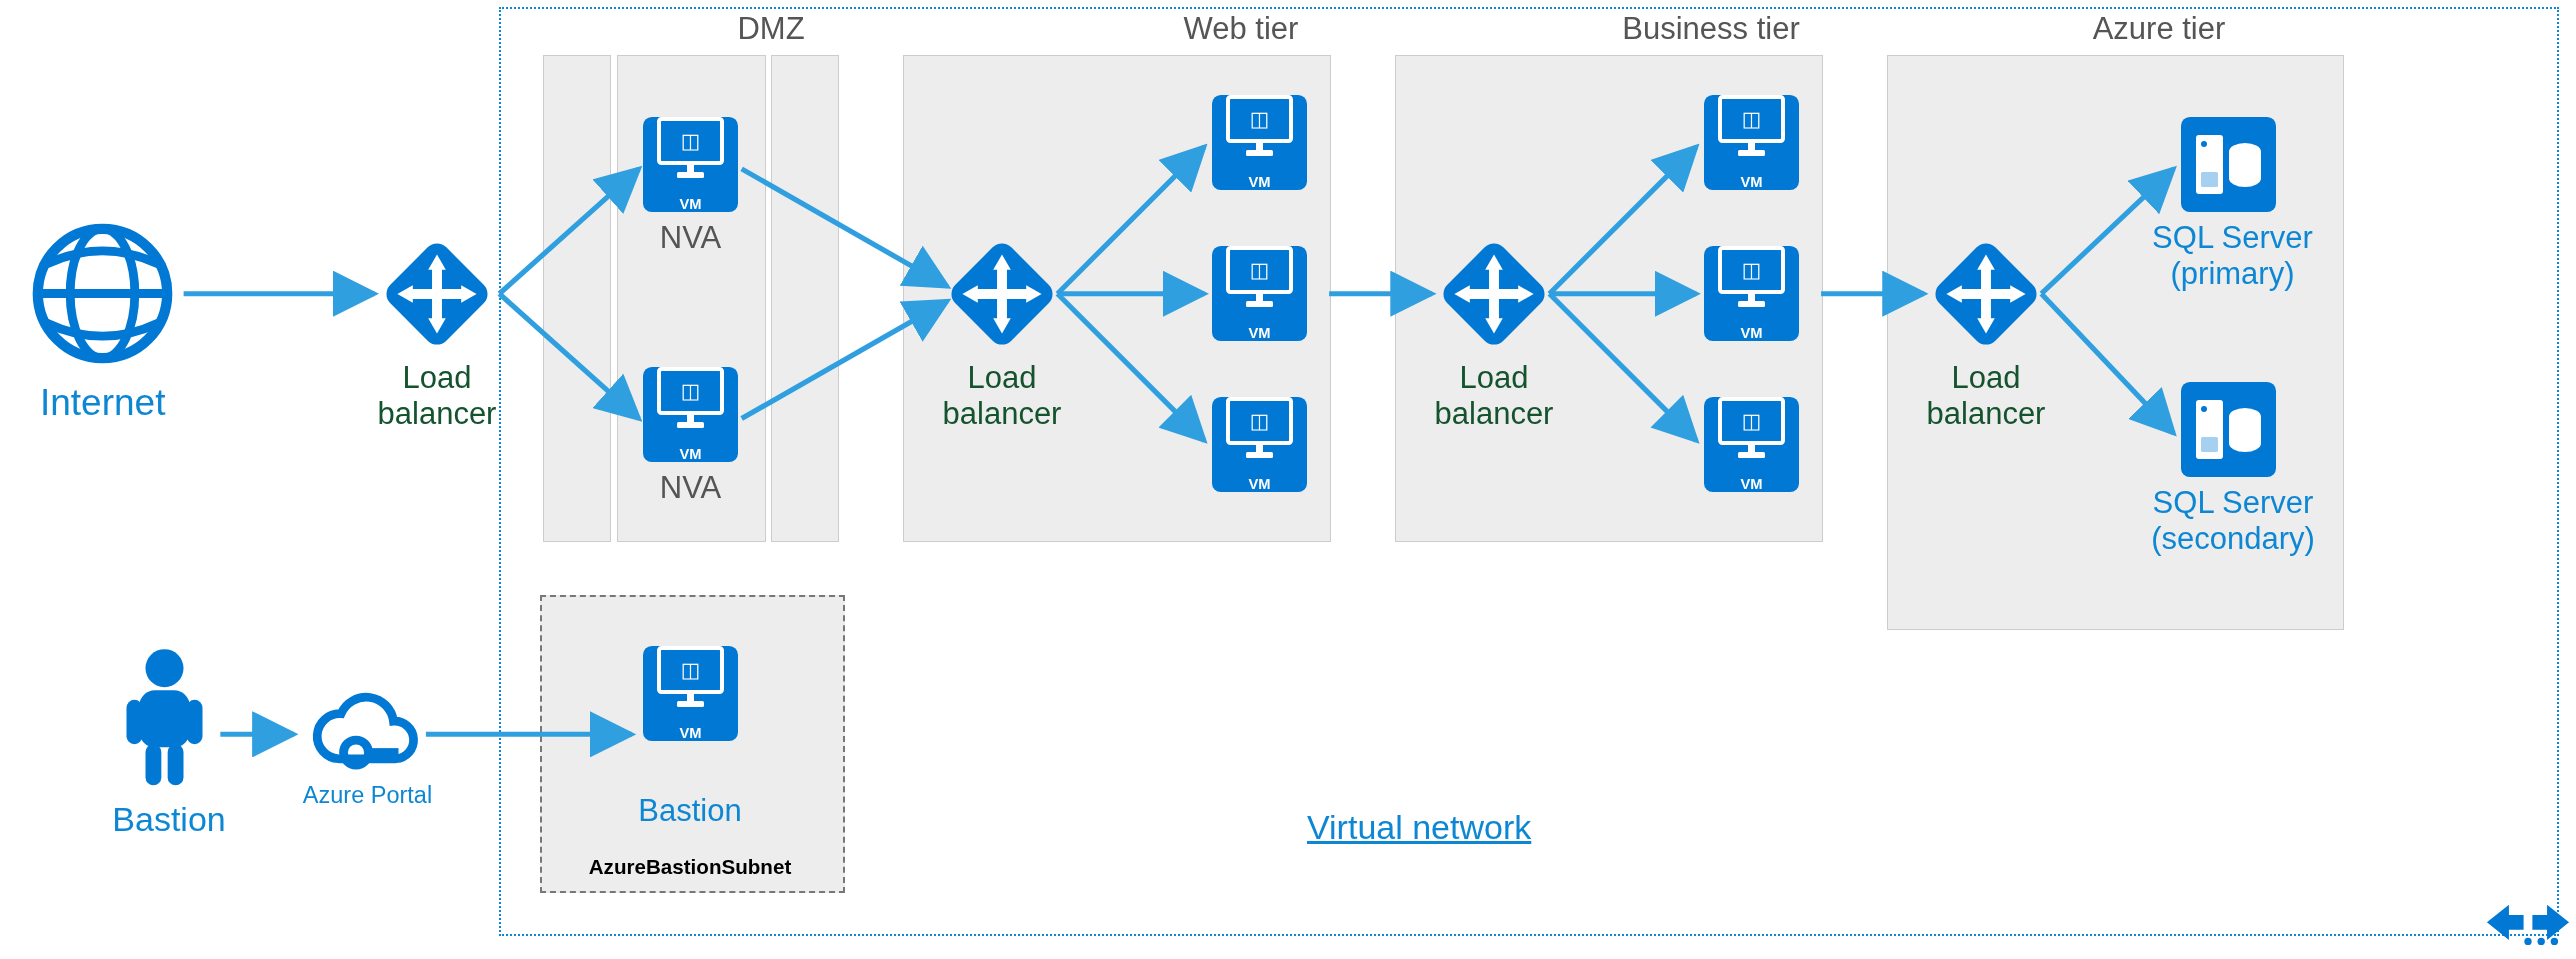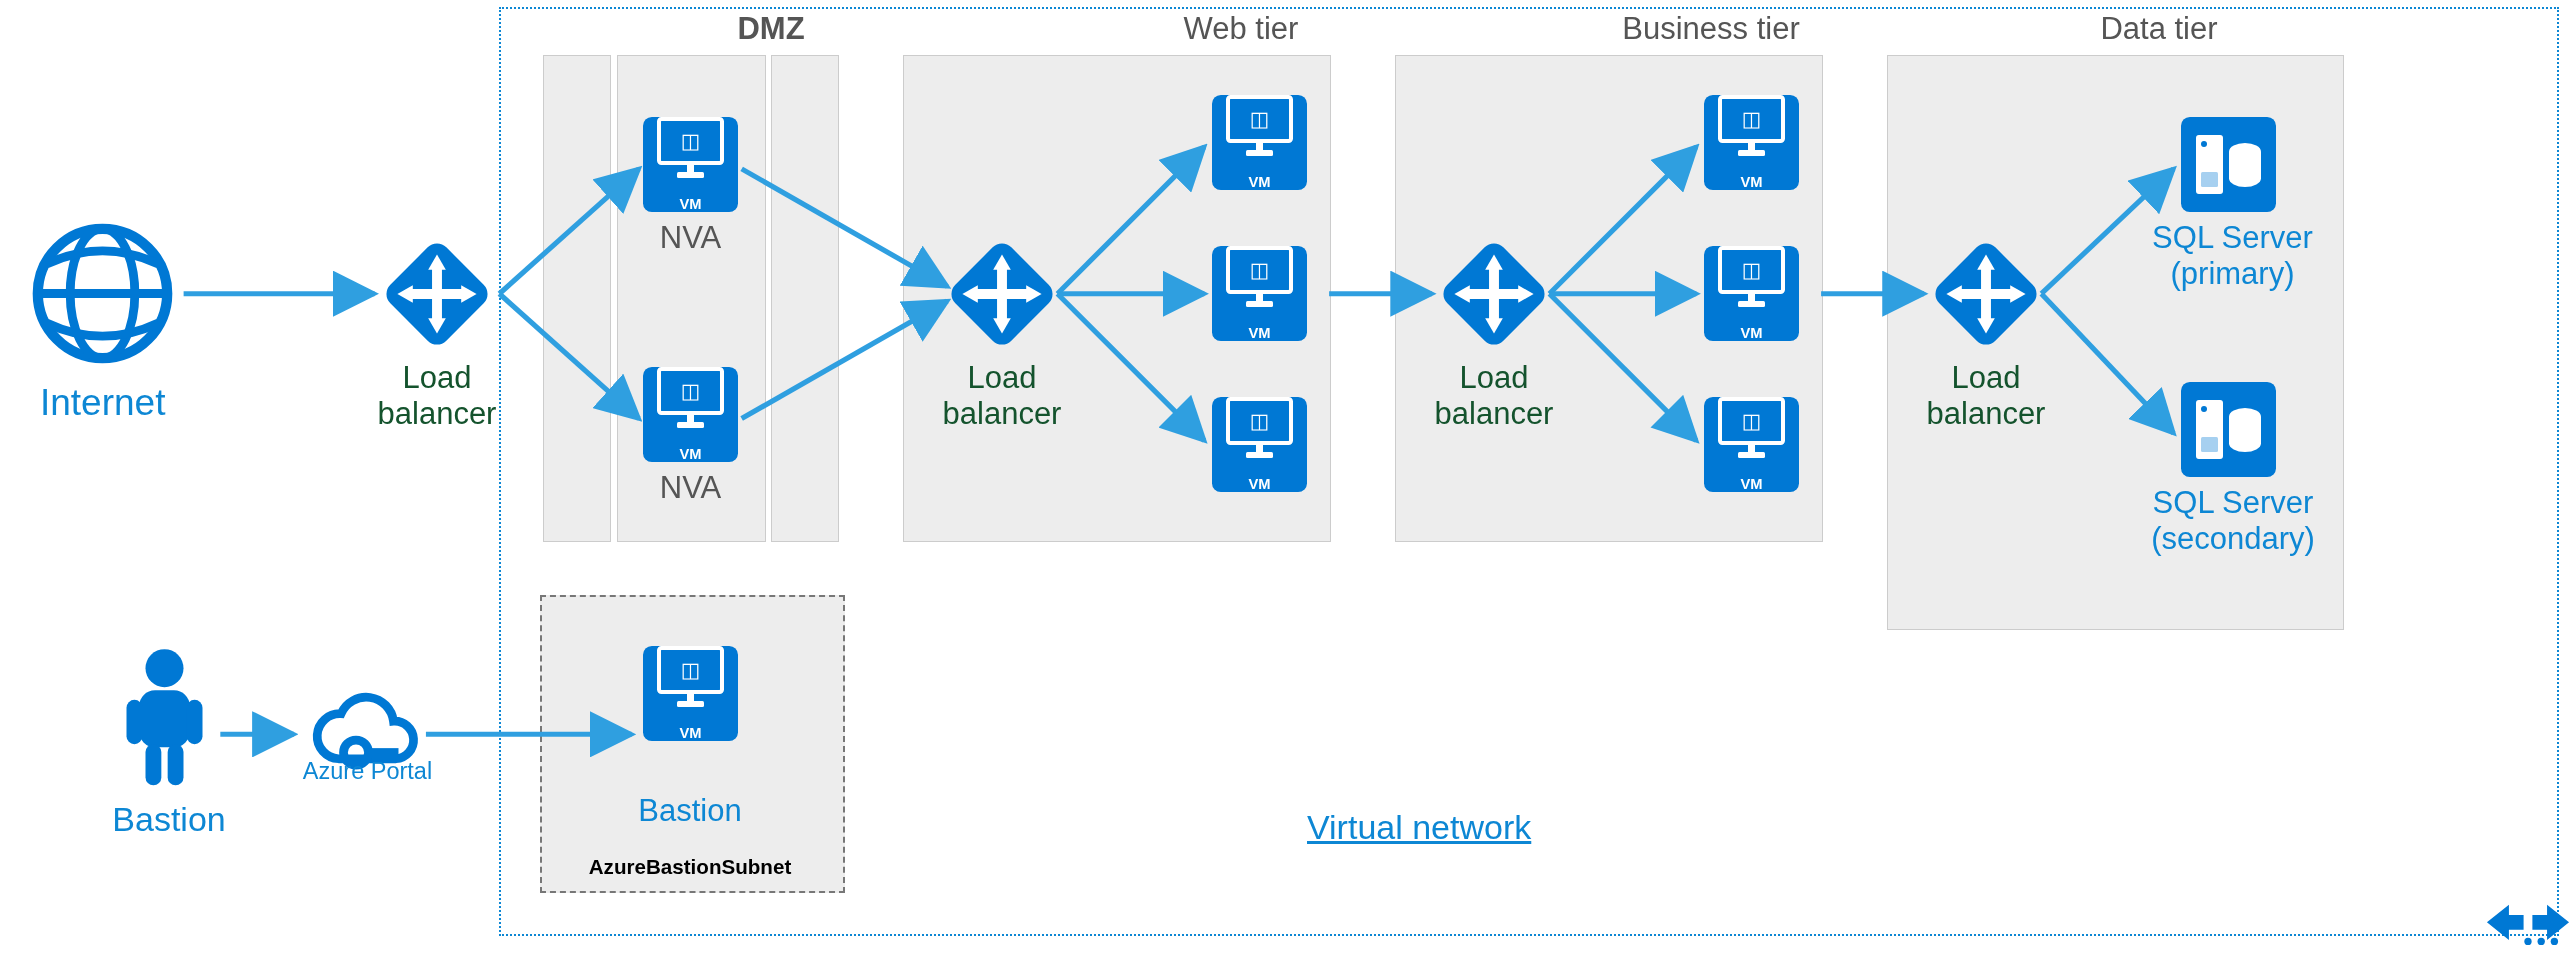--- a/index.html
+++ b/index.html
@@ -58,24 +58,24 @@
   .vnLabel{position:absolute;color:#0d87d4;font-size:34px;}
   .portal{color:#0d87d4;font-size:23.5px;}
   .black{color:#000;font-size:20.6px;font-weight:600;}
   .grey{color:#555;font-size:31px;}
 </style>
 </head>
 <body>
 
 <div class="vnet-border"></div>
 
-<div class="tierTitle" style="left:661px;top:11px;font-weight:bold;">DMZ</div>
+<div class="tierTitle" style="left:661px;top:11px;">DMZ</div>
 <div class="tierTitle" style="left:1131px;top:11px;">Web tier</div>
 <div class="tierTitle" style="left:1601px;top:11px;">Business tier</div>
-<div class="tierTitle" style="left:2049px;top:11px;">Data tier</div>
+<div class="tierTitle" style="left:2049px;top:11px;">Azure tier</div>
 
 <div class="tier-box" style="left:543px;top:55px;width:66px;height:485px;"></div>
 <div class="tier-box" style="left:617px;top:55px;width:147px;height:485px;"></div>
 <div class="tier-box" style="left:771px;top:55px;width:66px;height:485px;"></div>
 
 <div class="tier-box" style="left:903px;top:55px;width:426px;height:485px;"></div>
 <div class="tier-box" style="left:1395px;top:55px;width:426px;height:485px;"></div>
 <div class="tier-box" style="left:1887px;top:55px;width:455px;height:573px;"></div>
 
 <div class="dashed-box" style="left:540px;top:595px;width:301px;height:294px;"></div>
@@ -142,21 +142,21 @@
 </div>
 <div class="label small" style="left:81px;top:800px;width:176px;font-size:34px;">Bastion</div>
 
 <div class="cloud" style="left:301px;top:690px;">
   <svg viewBox="0 0 100 70">
     <path d="M30,55 a18,18 0 1,1 2,-36 a22,22 0 0,1 42,6 a15,15 0 1,1 2,30 z" fill="none" stroke="#0078d4" stroke-width="7"></path>
     <circle cx="44" cy="50" r="10" fill="none" stroke="#0078d4" stroke-width="7"></circle>
     <line x1="54" y1="50" x2="78" y2="50" stroke="#0078d4" stroke-width="7"></line>
   </svg>
 </div>
-<div class="label portal" style="left:294px;top:758px;width:147px;">Azure Portal</div>
+<div class="label portal" style="left:294px;top:782px;width:147px;">Azure Portal</div>
 
 <div class="lb" style="left:382px;top:239px;">
   <svg viewBox="0 0 100 100">
       <g transform="rotate(45 50 50)">
         <rect x="14" y="14" width="72" height="72" rx="12" fill="#0078d4"></rect>
       </g>
    <g stroke="#fff" stroke-width="9" stroke-linecap="round">
         <line x1="50" y1="24" x2="50" y2="76"></line>
         <line x1="24" y1="50" x2="76" y2="50"></line>
       </g>

